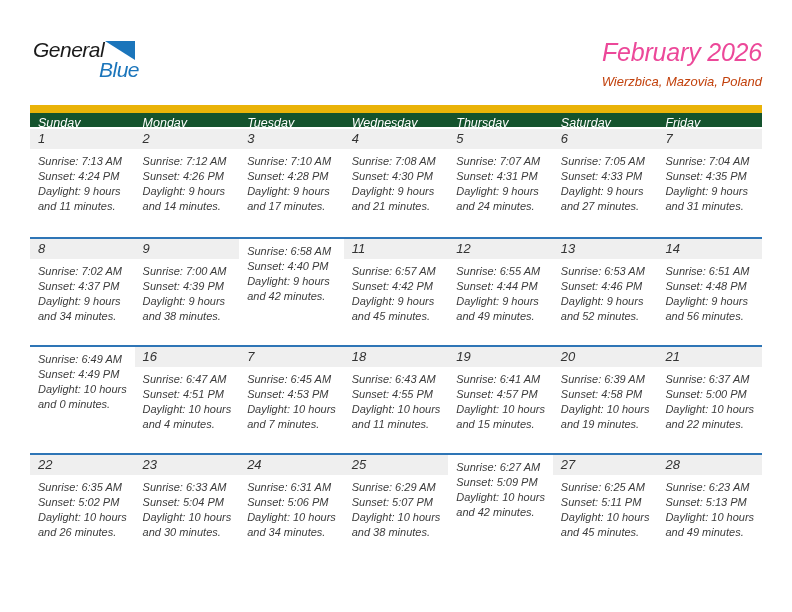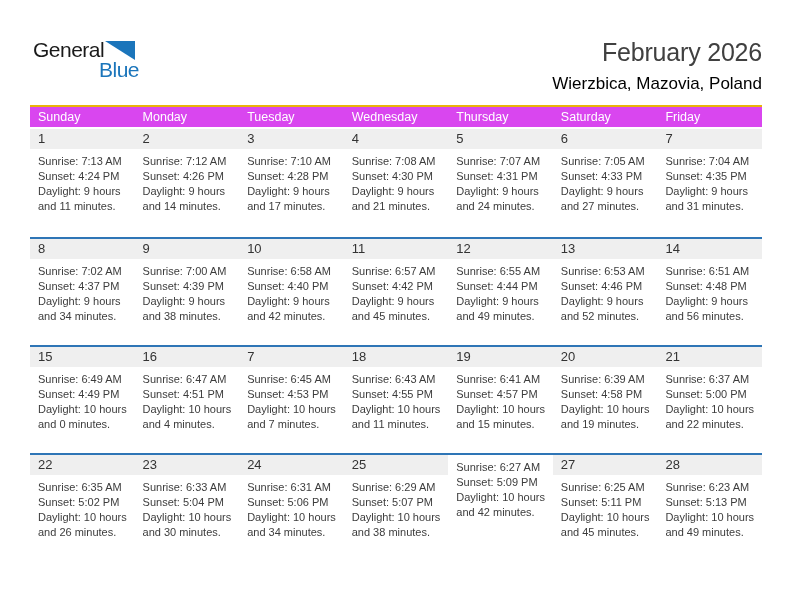--- a/index.html
+++ b/index.html
@@ -1,33 +1,33 @@
 <!DOCTYPE html>
 <html><head>
 <meta charset="utf-8">
 <style>
   * { margin: 0; padding: 0; box-sizing: border-box; }
   html, body { width: 792px; height: 612px; background: #ffffff; }
   body { font-family: "Liberation Sans", sans-serif; color: #3c3c3c; }
-  .page { width: 792px; height: 612px; padding: 38px 30px 16px 30px; }
+  .page { width: 792px; height: 612px; padding: 38px 30px 16px 30px; font-style: italic; }
 
   
   .header { display: flex; justify-content: space-between; align-items: flex-start; height: 64px; }
   .logo { position: relative; width: 110px; padding-left: 3px; }
   .logo-line1 { display: flex; align-items: flex-start; }
   .logo-general { font-size: 21px; font-weight: 500; color: #1a1a1a; letter-spacing: -0.5px; }
   .logo-triangle { margin-left: 1px; margin-top: 3px; }
   .logo-blue { font-size: 21px; font-weight: 500; color: #1b75bb; letter-spacing: -0.5px; margin-left: 66px; margin-top: -7px; }
   .titles { text-align: right; }
-  .title { font-size: 25px; color: #404040; letter-spacing: -0.2px; }
-  .subtitle { font-size: 17px; color: #000000; margin-top: 7px; }
+  .title { font-size: 25px; color: #ec4899; letter-spacing: -0.2px; }
+  .subtitle { font-size: 13px; color: #c2410c; margin-top: 7px; }
 
   
   .calendar { width: 732px; margin-top: 3px; }
-  .weekday-row { display: grid; grid-template-columns: repeat(7, 1fr); background: #d946ef; border-top: 2px solid #eab308; height: 22px; }
+  .weekday-row { display: grid; grid-template-columns: repeat(7, 1fr); background: #14532d; border-top: 8px solid #eab308; height: 22px; }
   .weekday-cell { color: #ffffff; font-size: 12.5px; padding: 3px 0 0 8px; overflow: hidden; white-space: nowrap; }
 
   .week-row { display: grid; grid-template-columns: repeat(7, 1fr); border-top: 2px solid #2e75b6; height: 108px; }
   .week-row.first { border-top: none; margin-top: 2px; height: 108px; }
   .day-cell { overflow: hidden; }
   .day-num { background: #efefef; height: 20px; font-size: 13px; color: #333333; padding: 2px 0 0 8px; }
   .cell-body { padding: 5px 6px 0 8px; font-size: 11px; line-height: 15px; color: #3c3c3c; white-space: nowrap; }
 </style>
 </head>
 <body>
@@ -141,21 +141,20 @@
           <div class="day-cell">
             <div class="day-num">9</div>
             <div class="cell-body">
               <div>Sunrise: 7:00 AM</div>
               <div>Sunset: 4:39 PM</div>
               <div>Daylight: 9 hours</div>
               <div>and 38 minutes.</div>
             </div>
           </div>
           <div class="day-cell">
-            <div class="day-num">10</div>
             <div class="cell-body">
               <div>Sunrise: 6:58 AM</div>
               <div>Sunset: 4:40 PM</div>
               <div>Daylight: 9 hours</div>
               <div>and 42 minutes.</div>
             </div>
           </div>
           <div class="day-cell">
             <div class="day-num">11</div>
             <div class="cell-body">
@@ -188,21 +187,20 @@
             <div class="cell-body">
               <div>Sunrise: 6:51 AM</div>
               <div>Sunset: 4:48 PM</div>
               <div>Daylight: 9 hours</div>
               <div>and 56 minutes.</div>
             </div>
           </div>
         </div>
         <div class="week-row">
           <div class="day-cell">
-            <div class="day-num">15</div>
             <div class="cell-body">
               <div>Sunrise: 6:49 AM</div>
               <div>Sunset: 4:49 PM</div>
               <div>Daylight: 10 hours</div>
               <div>and 0 minutes.</div>
             </div>
           </div>
           <div class="day-cell">
             <div class="day-num">16</div>
             <div class="cell-body">

